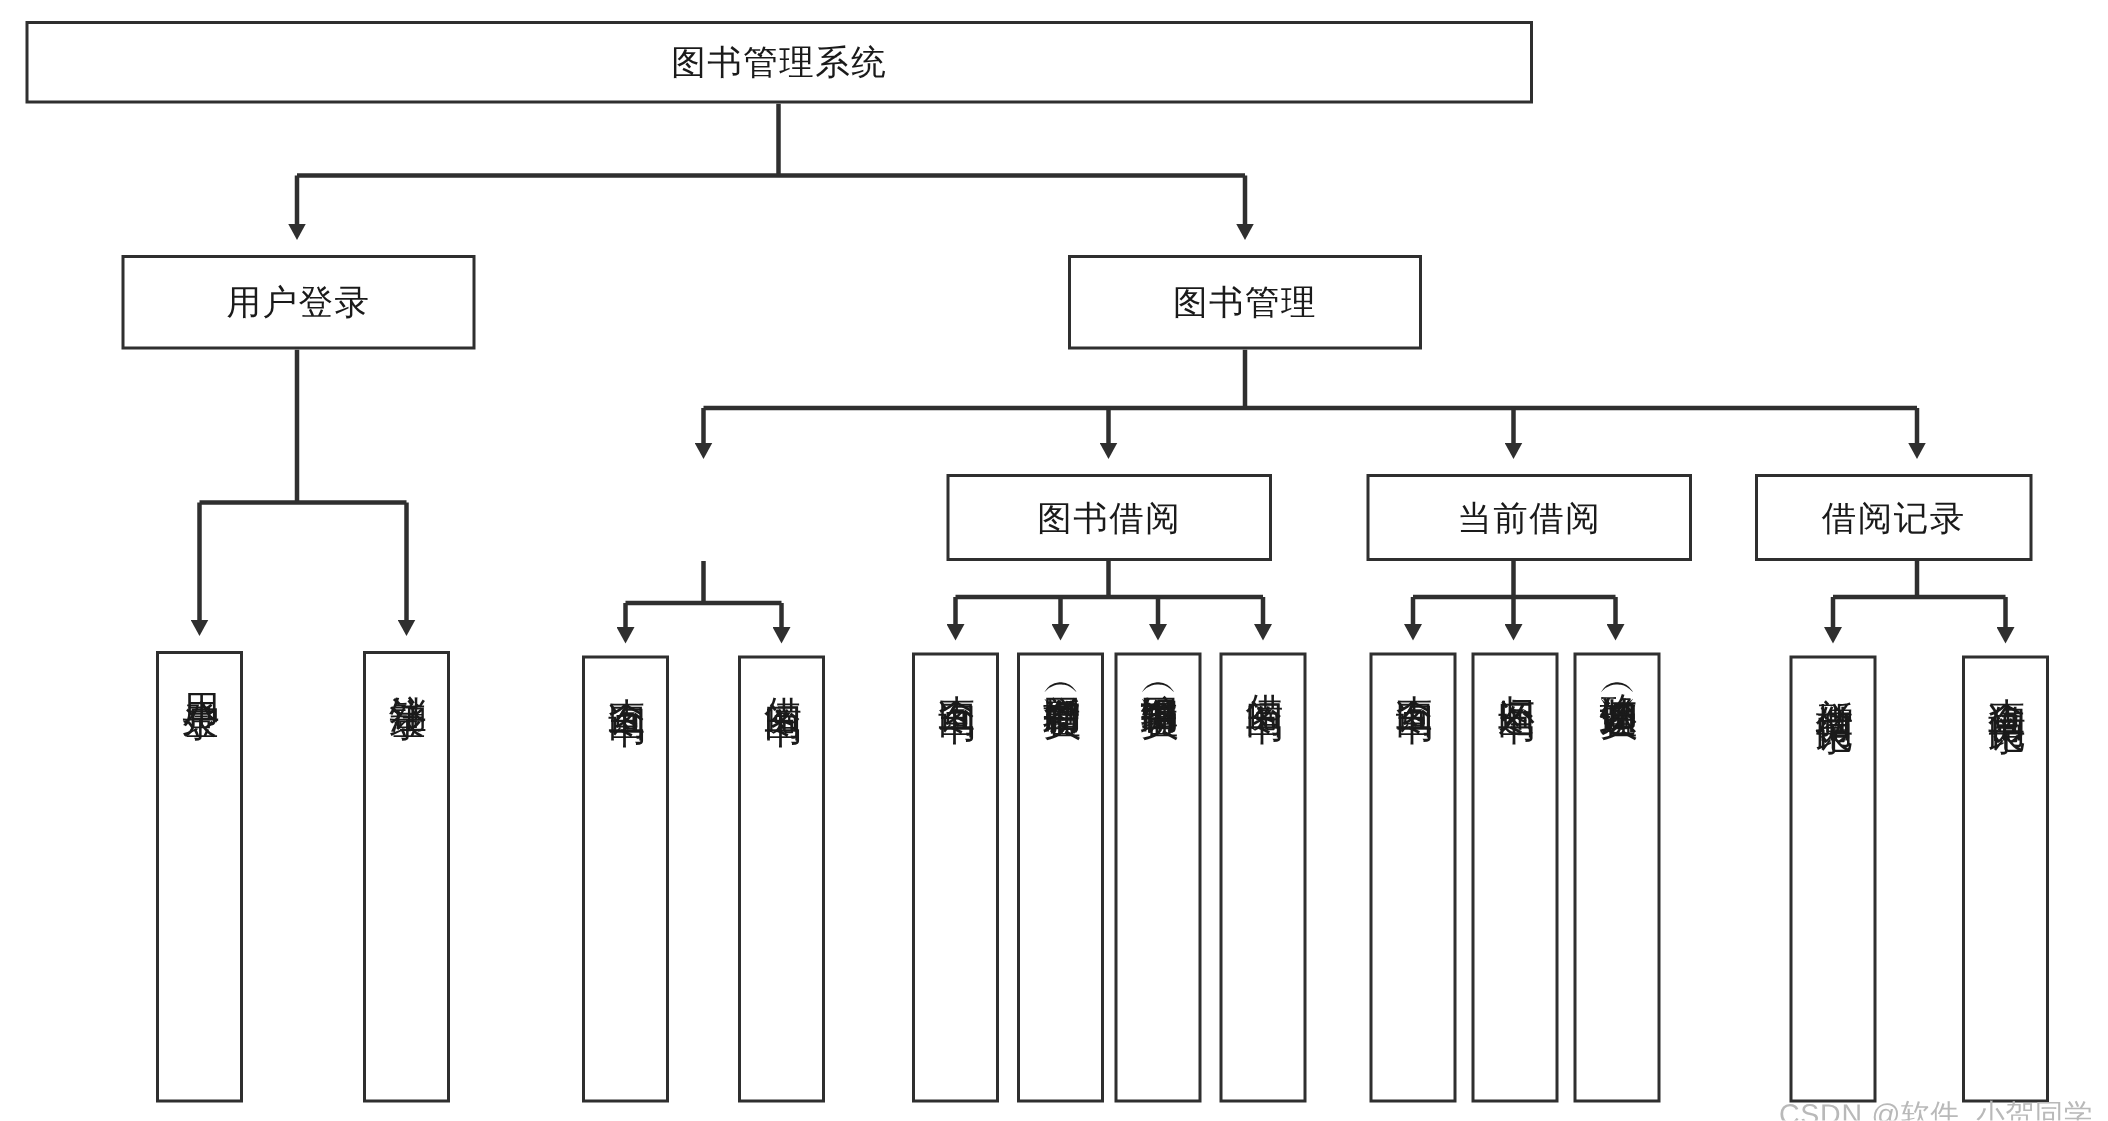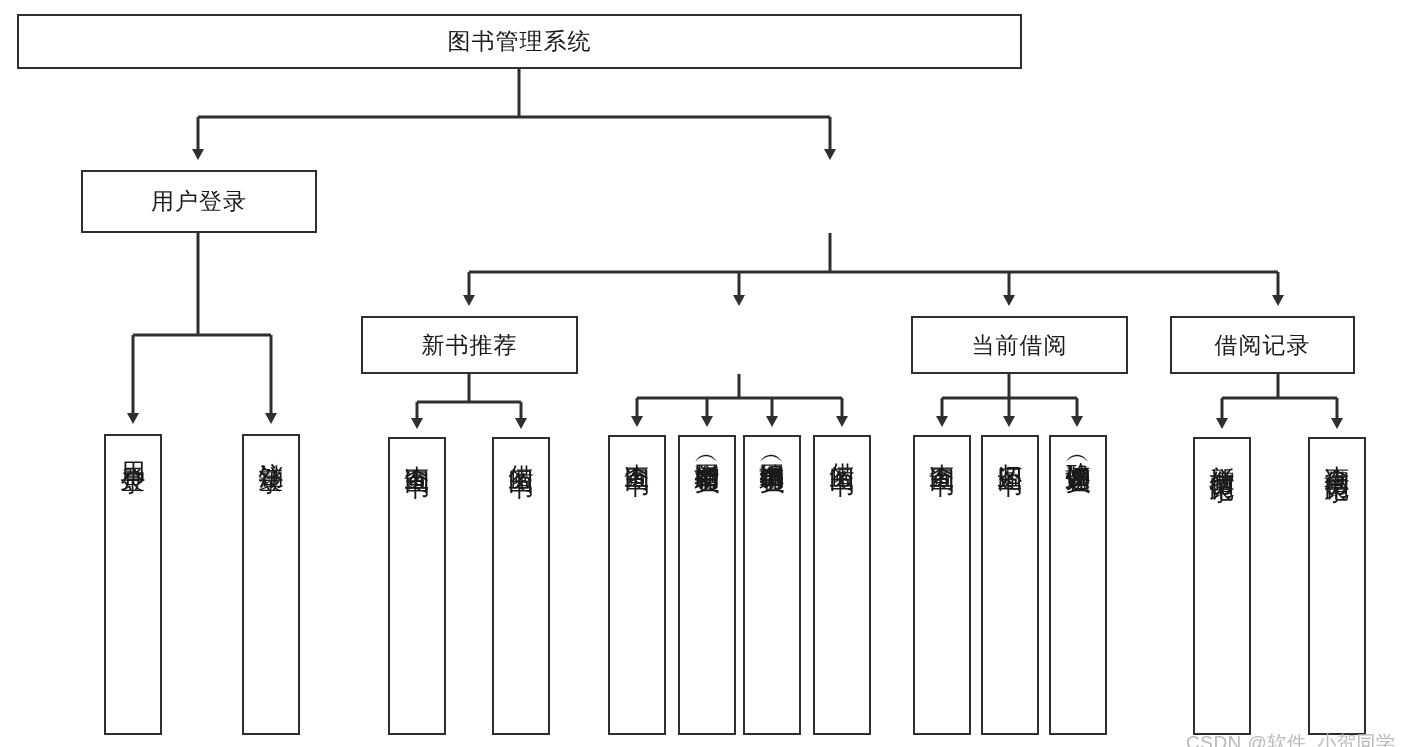--- a/index.html
+++ b/index.html
@@ -139,23 +139,26 @@
     </g>
   </svg>
 
   <div class="node horiz root" style="left:17px; top:14px; width:1005px; height:55px;">
     <span class="node-label">图书管理系统</span>
   </div>
 
   <div class="node horiz" style="left:81px; top:170px; width:236px; height:63px;">
     <span class="node-label">用户登录</span>
   </div>
-
-  <div class="node horiz" style="left:361px; top:316px; width:217px; height:58px;">
-    <span class="node-label">新书推荐</span>
+  <div class="node horiz" style="left:712px; top:170px; width:236px; height:63px;">
+    <span class="node-label">图书管理</span>
+  </div>
+
+  <div class="node horiz" style="left:631px; top:316px; width:217px; height:58px;">
+    <span class="node-label">图书借阅</span>
   </div>
   <div class="node horiz" style="left:901px; top:316px; width:217px; height:58px;margin-left:10px;">
     <span class="node-label">当前借阅</span>
   </div>
   <div class="node horiz" style="left:1170px; top:316px; width:185px; height:58px;">
     <span class="node-label">借阅记录</span>
   </div>
 
   <div class="node vert" style="left:104px; top:434px; width:58px; height:301px;">
     <span class="node-label">用户登录</span>

